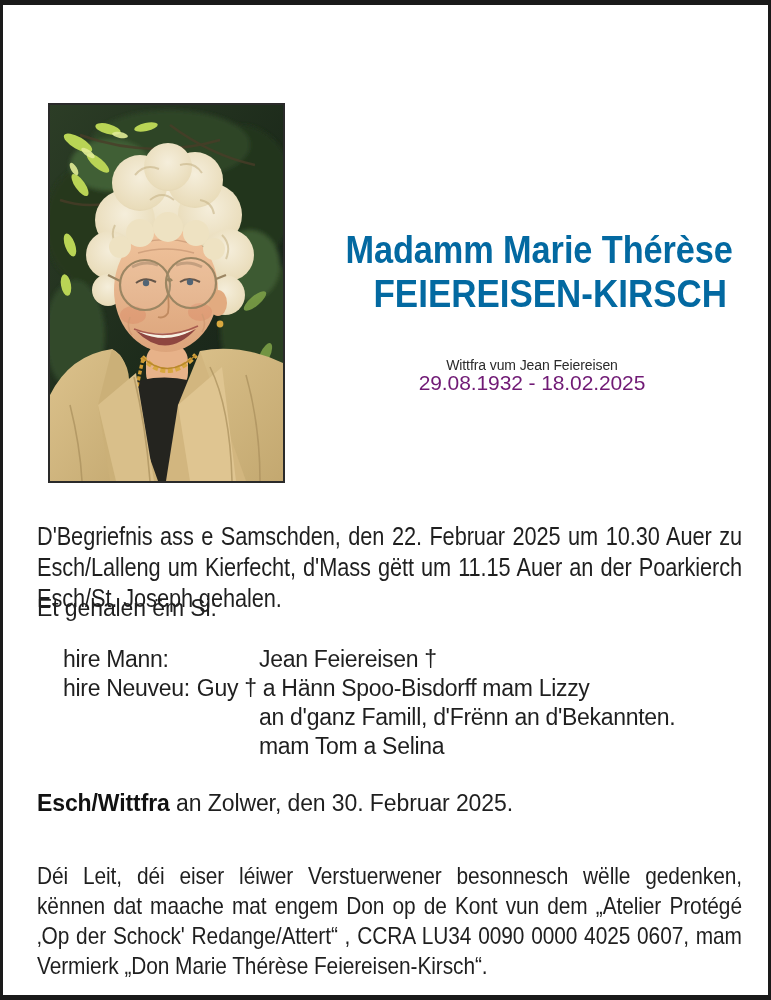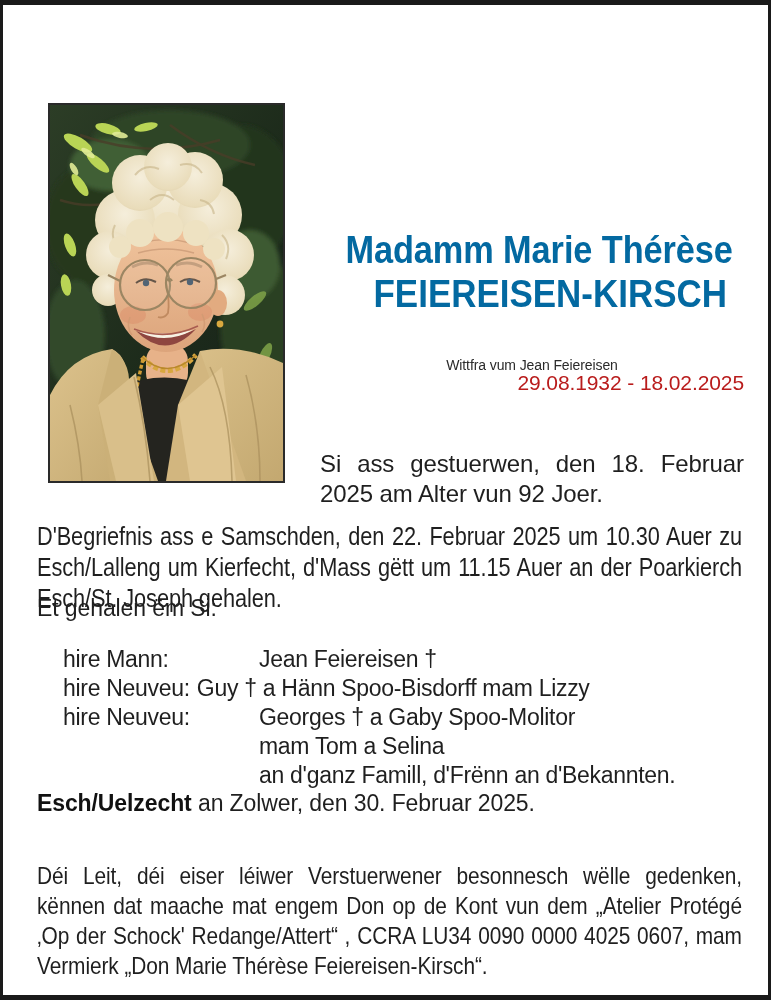--- a/index.html
+++ b/index.html
@@ -36,21 +36,21 @@
   .rightcol{left:317px;top:98px;width:424px;height:392px;}
   .intro{
     position:absolute;top:12px;left:0;width:100%;
     font-size:24px;line-height:30px;
     text-align:justify;
   }
   .nameblock{position:absolute;top:124px;left:0;width:100%;text-align:right;font-weight:bold;color:#0369a1;}
   .name1{display:block;font-size:39px;line-height:46px;transform:scaleX(0.88);white-space:nowrap;}
   .name2{display:block;font-size:38px;line-height:42px;transform:scaleX(0.92);letter-spacing:0;white-space:nowrap;}
   .widow{position:absolute;top:224px;left:0;width:100%;text-align:center;font-size:14px;color:#2a2a2a;margin-top:30px;}
-  .dates{position:absolute;top:268px;left:0;width:100%;text-align:right;font-size:21px;color:#b91c1c;}
+  .dates{position:absolute;top:268px;left:0;width:100%;text-align:center;font-size:21px;color:#701a75;}
   .death{
     position:absolute;top:322px;left:0;width:100%;
     font-size:24px;line-height:30px;
     text-align:justify;
   }
   
   .cond{
     width:810px;
     transform:scaleX(0.8703);
     transform-origin:left top;
@@ -246,43 +246,39 @@
     </svg>
   </div>
 
   <div class="abs rightcol">
     <div class="nameblock">
       <span class="name1">Madamm Marie Thérèse</span>
       <span class="name2">FEIEREISEN-KIRSCH</span>
     </div>
     <div class="widow">Wittfra vum Jean Feiereisen</div>
     <div class="dates">29.08.1932 - 18.02.2025</div>
-    <p class="death">Si ass gestuerwen, den 18. Februar 2025 am Alter vun 92 Joer.</p>
   </div>
 
   <p class="abs cond funeral">D'Begriefnis ass e Samschden, den 22. Februar 2025 um 10.30 Auer zu Esch/Lalleng um Kierfecht, d'Mass gëtt um 11.15 Auer an der Poarkierch Esch/St. Joseph gehalen.</p>
 
   <div class="abs mournhead">Et gehalen ëm Si:</div>
   <div class="abs mourners">
     <span class="mrow">
       <span class="mlabel">hire Mann:</span><span>Jean Feiereisen †</span>
     </span>
     <span class="mrow">
       <span class="mlabel" style="width:auto;padding-right:7px;">hire Neuveu:</span><span>Guy † a Hänn Spoo-Bisdorff mam Lizzy</span>
     </span>
     <span class="mrow">
-      <span class="mlabel">hire Neuveu:</span><span>Georges † a Gaby Spoo-Molitor</span>
+      <span class="mlabel"></span><span>an d'ganz Famill, d'Frënn an d'Bekannten.</span>
     </span>
     <span class="mrow">
       <span class="mlabel"></span><span>mam Tom a Selina</span>
     </span>
-    <span class="mrow">
-      <span class="mlabel"></span><span>an d'ganz Famill, d'Frënn an d'Bekannten.</span>
-    </span>
   </div>
 
   <div class="abs place">
-    <b>Esch/Uelzecht</b><span> an Zolwer, den 30. Februar 2025.</span>
+    <b>Esch/Wittfra</b><span> an Zolwer, den 30. Februar 2025.</span>
   </div>
 
   <p class="abs cond donation">Déi Leit, déi eiser léiwer Verstuerwener besonnesch wëlle gedenken, kënnen dat maache mat engem Don op de Kont vun dem „Atelier Protégé ‚Op der Schock' Redange/Attert“ , CCRA LU34 0090 0000 4025 0607, mam Vermierk „Don Marie Thérèse Feiereisen-Kirsch“.</p>
 
 </div>
 
 </body></html>

